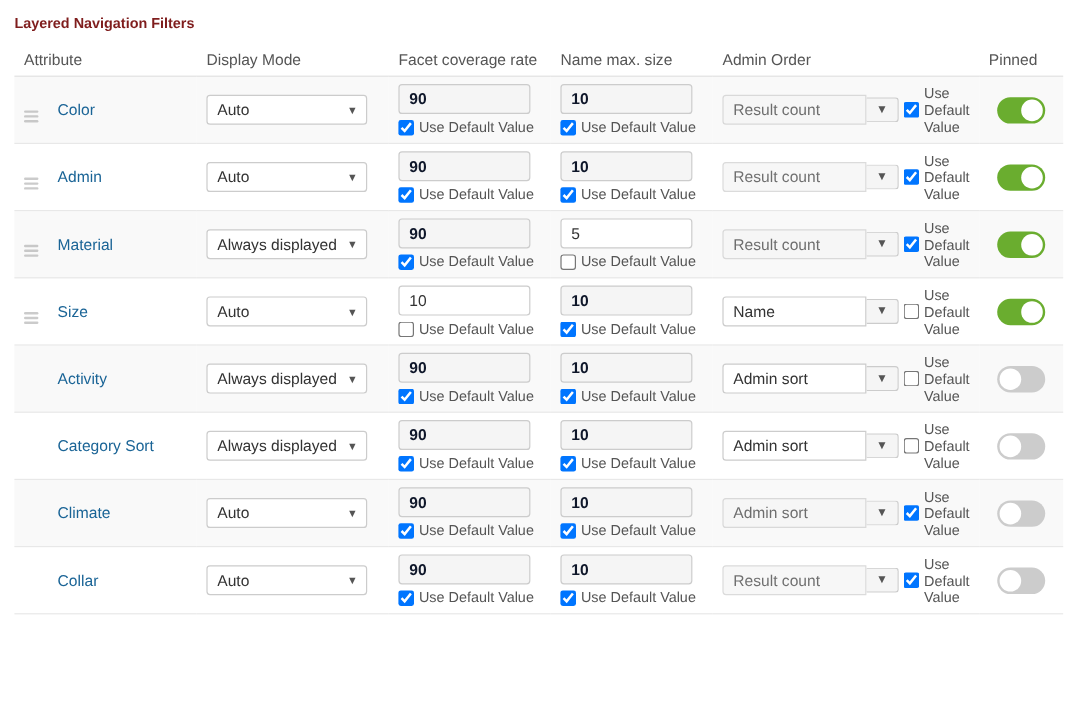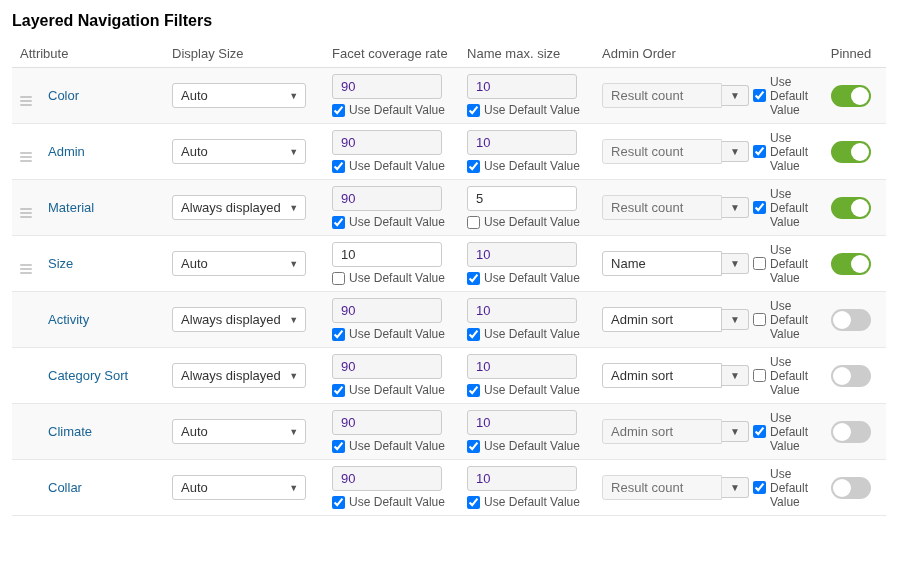--- a/index.html
+++ b/index.html
@@ -4,24 +4,24 @@
   <style>
     * { box-sizing: border-box; margin: 0; padding: 0; }
     body {
       font-family: Arial, sans-serif;
       font-size: 13px;
       background: #fff;
       color: #333;
       padding: 12px;
     }
     h2 {
-      font-size: 16px;
+      font-size: 12px;
       font-weight: bold;
       margin-bottom: 10px;
-      color: #000000;
+      color: #7f1d1d;
     }
     table {
       width: 100%;
       border-collapse: collapse;
     }
     thead th {
       text-align: left;
       padding: 6px 8px;
       font-weight: normal;
       color: #555;
@@ -94,21 +94,22 @@
       border: 1px solid #ccc;
       border-radius: 3px;
       padding: 4px 8px;
       font-size: 13px;
       color: #333;
       width: 110px;
       background: #fff;
     }
     .input-wrap input[type="text"].disabled-look {
       background: #f5f5f5;
-      color: #4c1d95;
+      color: #0f172a;
+      font-weight: bold;
     }
     .checkbox-row {
       display: flex;
       align-items: center;
       gap: 4px;
       font-size: 12px;
       color: #555;
     }
     .checkbox-row input[type="checkbox"] {
       cursor: pointer;
@@ -193,34 +194,34 @@
       left: auto;
     }
     .toggle-slider.off::before {
       left: 2px;
     }
     .th-attr { width: 120px; }
     .th-display { width: 160px; }
     .th-facet-cov { width: 135px; }
     .th-facet-max { width: 135px; }
     .th-sort { width: 155px; }
-    .th-pinned { width: 70px; text-align: center; }
+    .th-pinned { width: 70px; text-align: left; }
     .td-drag { width: 20px; }
     .td-pinned { text-align: center; }
   </style>
 </head>
 <body>
 
 <h2>Layered Navigation Filters</h2>
 
 <table>
   <thead>
     <tr>
       <th class="th-attr" colspan="2">Attribute</th>
-      <th class="th-display">Display Size</th>
+      <th class="th-display">Display Mode</th>
       <th class="th-facet-cov">Facet coverage rate</th>
       <th class="th-facet-max">Name max. size</th>
       <th class="th-sort">Admin Order</th>
       <th class="th-pinned">Pinned</th>
     </tr>
   </thead>
   <tbody id="table-body">
   <tr>
         <td class="td-drag"><div class="drag-handle">
             <span></span>

